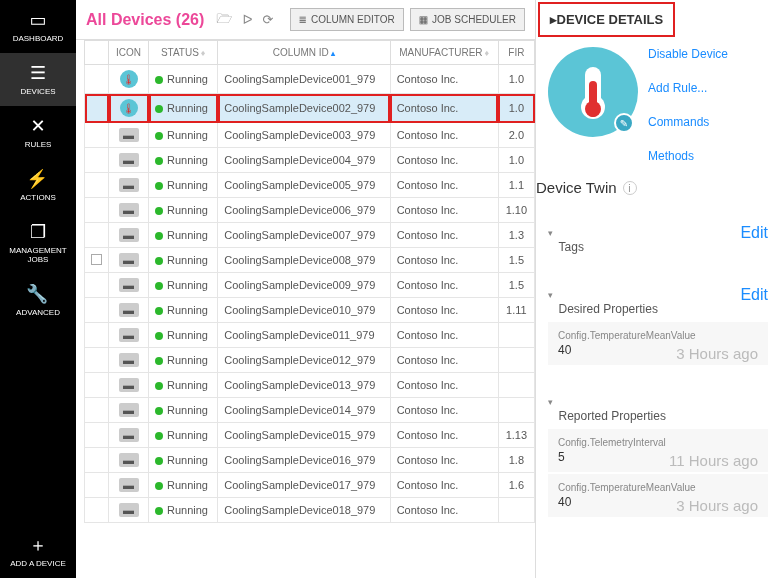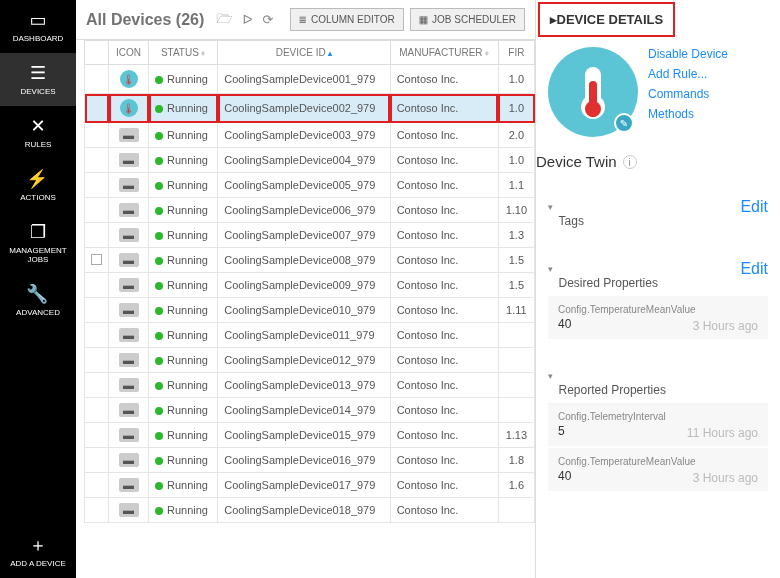--- a/index.html
+++ b/index.html
@@ -4,21 +4,21 @@
 <style>
 * { box-sizing: border-box; margin: 0; padding: 0; font-family: "Segoe UI", Arial, sans-serif; }
 body { width: 780px; height: 578px; overflow: hidden; display: flex; background: #fff; font-size: 12px; color: #333; }
 .sidebar { width: 76px; background: #000; color: #fff; display: flex; flex-direction: column; }
 .sidebar-item { display: flex; flex-direction: column; align-items: center; justify-content: center; padding: 10px 2px; cursor: pointer; font-size: 8px; text-align: center; gap: 4px; }
 .sidebar-item.active { background: #303030; }
 .sidebar-item .sb-icon { font-size: 18px; display: flex; align-items: center; justify-content: center; height: 20px; }
 .sidebar-spacer { flex: 1; }
 .main { flex: 1; display: flex; flex-direction: column; overflow: hidden; }
 .topbar { display: flex; align-items: center; padding: 8px 10px; gap: 6px; border-bottom: 1px solid #ddd; }
-.topbar h2 { font-size: 16px; font-weight: 600; color: #737373; margin-right: 4px; }
+.topbar h2 { font-size: 16px; font-weight: 600; color: #ec4899; margin-right: 4px; }
 .tb-icon { color: #888; font-size: 13px; cursor: pointer; padding: 0 2px; }
 .topbar .spacer { flex: 1; }
 .btn { border: 1px solid #bbb; background: #f0f0f0; padding: 5px 8px; font-size: 10px; color: #555; display: flex; align-items: center; gap: 4px; cursor: pointer; }
 .grid-wrap { flex: 1; overflow: auto; position: relative; padding-left: 8px; }
 table { border-collapse: collapse; width: 100%; font-size: 11px; color: #555; }
 th { background: #fff; border: 1px solid #ddd; padding: 6px 6px; text-align: center; font-weight: 400; font-size: 10px; color: #777; position: sticky; top: 0; }
 th .sort { color: #1a8cff; font-size: 9px; margin-left: 2px; }
 th .sort-grey { color: #ccc; font-size: 9px; margin-left: 2px; }
 td { border: 1px solid #e5e5e5; padding: 5px 6px; text-align: left; white-space: nowrap; }
 td.center { text-align: center; }
@@ -31,33 +31,33 @@
 .ick { width: 40px; }
 .details { width: 245px; border-left: 1px solid #ddd; display: flex; flex-direction: column; overflow: auto; padding: 0; }
 .details-head { font-size: 13px; font-weight: 700; color: #333; padding: 8px 10px; border: 2px solid #e02020; margin: 2px 0 4px 2px; width: fit-content; }
 .details-body { padding: 6px 12px; display: flex; gap: 10px; }
 .circle { width: 90px; height: 90px; border-radius: 50%; background: #5bc5d6; display: flex; align-items: center; justify-content: center; position: relative; flex-shrink: 0; }
 .circle .therm-big { width: 16px; height: 50px; background: #fff; border-radius: 8px; position: relative; }
 .circle .therm-big::after { content: ""; position: absolute; bottom: -2px; left: -4px; width: 24px; height: 24px; background: #fff; border-radius: 50%; }
 .circle .therm-fill { position: absolute; bottom: 0; left: 4px; width: 8px; height: 36px; background: #e03030; border-radius: 4px; z-index: 2; }
 .circle .therm-bulb { position: absolute; bottom: 0px; left: 0px; width: 16px; height: 16px; background: #e03030; border-radius: 50%; z-index: 2; }
 .circle .edit-badge { position: absolute; bottom: 4px; right: 4px; width: 20px; height: 20px; background: #3aa8c4; border: 2px solid #fff; border-radius: 50%; color: #fff; font-size: 10px; display: flex; align-items: center; justify-content: center; }
-.links { display: flex; flex-direction: column; gap: 6px; font-size: 12px; }
+.links { display: flex; flex-direction: column; gap: 20px; font-size: 12px; }
 .links a { color: #1a8cff; text-decoration: none; cursor: pointer; }
 .section-title { font-size: 15px; font-weight: 400; color: #333; padding: 10px 0 6px; display: flex; align-items: center; gap: 6px; }
 .info-icon { font-size: 11px; color: #999; border: 1px solid #ccc; border-radius: 50%; width: 14px; height: 14px; display: inline-flex; align-items: center; justify-content: center; }
 .panel { padding: 4px 12px; }
 .panel-head { display: flex; align-items: center; font-size: 12px; color: #555; padding: 6px 0; }
 .panel-head .chev { color: #888; margin-right: 6px; font-size: 9px; }
 .panel-head .flex1 { flex: 1; margin-top: 28px; }
 .panel-head .edit { color: #1a8cff; font-size: 16px; cursor: pointer; }
 .kv { background: #f7f7f7; padding: 8px 10px; margin-bottom: 2px; }
 .kv .k { font-size: 10px; color: #888; margin-bottom: 2px; }
 .kv .v { font-size: 12px; color: #333; }
-.kv .ts { float: right; font-size: 12px; color: #bbb; margin-top: -12px; }
+.kv .ts { float: right; font-size: 15px; color: #bbb; margin-top: -12px; }
 .checkbox { width: 11px; height: 11px; border: 1px solid #aaa; display: inline-block; }
 </style>
 </head>
 <body>
 
 <div class="sidebar">
   <div class="sidebar-item">
     <span class="sb-icon">▭</span>
     <span>DASHBOARD</span>
   </div>
@@ -104,21 +104,21 @@
       <span>JOB SCHEDULER</span>
     </button>
   </div>
   <div class="grid-wrap">
     <table>
       <thead>
         <tr>
           <th class="ck"></th>
           <th class="ick"><span>ICON</span></th>
           <th><span>STATUS</span><span class="sort-grey">♦</span></th>
-          <th><span>DEVICE ID</span><span class="sort">▴</span></th>
+          <th><span>COLUMN ID</span><span class="sort">▴</span></th>
           <th><span>MANUFACTURER</span><span class="sort-grey">♦</span></th>
           <th><span>FIR</span></th>
         </tr>
       </thead>
       <tbody id="grid-body">
           <tr>
             <td class="center ck"></td>
             <td class="center ick"><span class="dev-icon therm">🌡</span></td>
             <td><span class="status-dot"></span>Running</td>
             <td>CoolingSampleDevice001_979</td>

